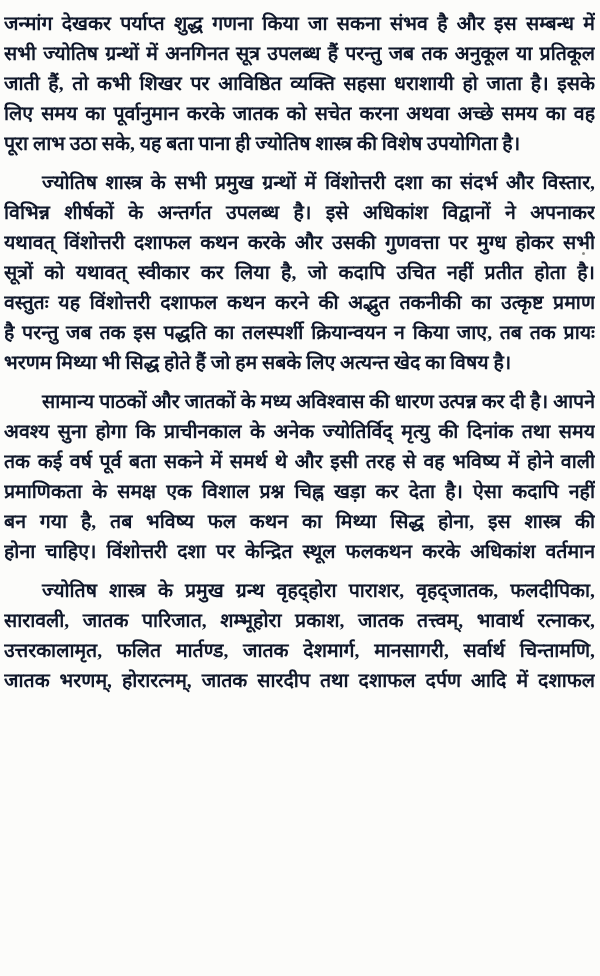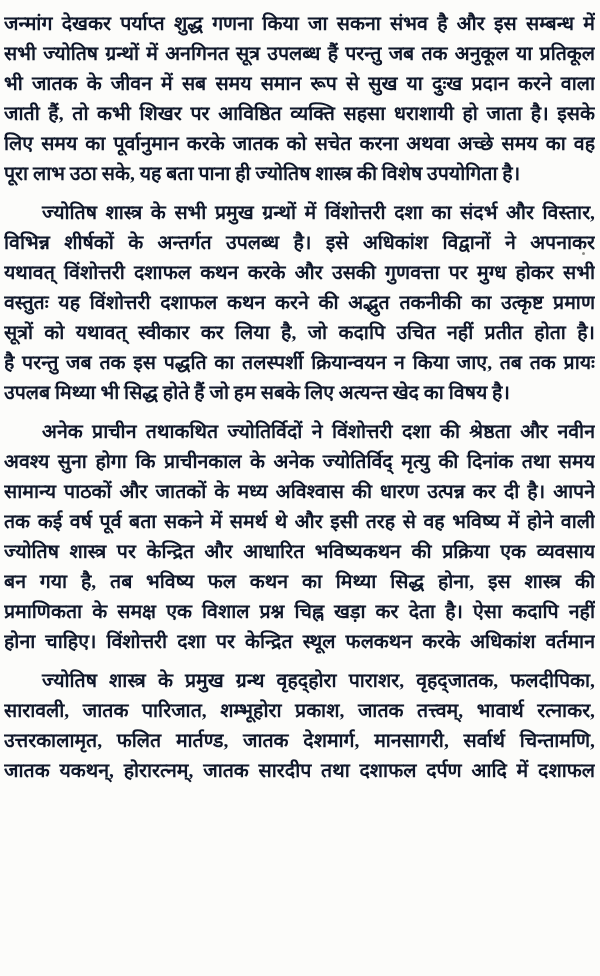--- a/index.html
+++ b/index.html
@@ -57,49 +57,46 @@
   }
 </style>
 </head>
 <body>
 
 <div class="page">
 
   <div class="para">
     <div class="line just">जन्मांग देखकर पर्याप्त शुद्ध गणना किया जा सकना संभव है और इस सम्बन्ध में</div>
     <div class="line just">सभी ज्योतिष ग्रन्थों में अनगिनत सूत्र उपलब्ध हैं परन्तु जब तक अनुकूल या प्रतिकूल</div>
-    <div class="line just">भी जातक के जीवन में सब समय समान रूप से सुख या दुःख प्रदान करने वाला</div>
     <div class="line just">जाती हैं, तो कभी शिखर पर आविष्ठित व्यक्ति सहसा धराशायी हो जाता है। इसके</div>
     <div class="line just">लिए समय का पूर्वानुमान करके जातक को सचेत करना अथवा अच्छे समय का वह</div>
     <div class="line endline">पूरा लाभ उठा सके, यह बता पाना ही ज्योतिष शास्त्र की विशेष उपयोगिता है।</div>
   </div>
 
   <div class="para indent">
     <div class="line just">ज्योतिष शास्त्र के सभी प्रमुख ग्रन्थों में विंशोत्तरी दशा का संदर्भ और विस्तार,</div>
     <div class="line just">विभिन्न शीर्षकों के अन्तर्गत उपलब्ध है। इसे अधिकांश विद्वानों ने अपनाकर</div>
     <div class="line just">यथावत् विंशोत्तरी दशाफल कथन करके और उसकी गुणवत्ता पर मुग्ध होकर सभी</div>
+    <div class="line just">सूत्रों को यथावत् स्वीकार कर लिया है, जो कदापि उचित नहीं प्रतीत होता है।</div>
     <div class="line just">वस्तुतः यह विंशोत्तरी दशाफल कथन करने की अद्भुत तकनीकी का उत्कृष्ट प्रमाण</div>
-    <div class="line just">सूत्रों को यथावत् स्वीकार कर लिया है, जो कदापि उचित नहीं प्रतीत होता है।</div>
     <div class="line just">है परन्तु जब तक इस पद्धति का तलस्पर्शी क्रियान्वयन न किया जाए, तब तक प्रायः</div>
-    <div class="line endline">उपलब मिथ्या भी सिद्ध होते हैं जो हम सबके लिए अत्यन्त खेद का विषय है।</div>
+    <div class="line endline">भरणम मिथ्या भी सिद्ध होते हैं जो हम सबके लिए अत्यन्त खेद का विषय है।</div>
   </div>
 
   <div class="para indent">
-    <div class="line just">अनेक प्राचीन तथाकथित ज्योतिर्विदों ने विंशोत्तरी दशा की श्रेष्ठता और नवीन</div>
+    <div class="line just">सामान्य पाठकों और जातकों के मध्य अविश्वास की धारण उत्पन्न कर दी है। आपने</div>
     <div class="line just">अवश्य सुना होगा कि प्राचीनकाल के अनेक ज्योतिर्विद् मृत्यु की दिनांक तथा समय</div>
-    <div class="line just">सामान्य पाठकों और जातकों के मध्य अविश्वास की धारण उत्पन्न कर दी है। आपने</div>
     <div class="line just">तक कई वर्ष पूर्व बता सकने में समर्थ थे और इसी तरह से वह भविष्य में होने वाली</div>
-    <div class="line just">ज्योतिष शास्त्र पर केन्द्रित और आधारित भविष्यकथन की प्रक्रिया एक व्यवसाय</div>
+    <div class="line just">प्रमाणिकता के समक्ष एक विशाल प्रश्न चिह्न खड़ा कर देता है। ऐसा कदापि नहीं</div>
     <div class="line just">बन गया है, तब भविष्य फल कथन का मिथ्या सिद्ध होना, इस शास्त्र की</div>
-    <div class="line just">प्रमाणिकता के समक्ष एक विशाल प्रश्न चिह्न खड़ा कर देता है। ऐसा कदापि नहीं</div>
     <div class="line just">होना चाहिए। विंशोत्तरी दशा पर केन्द्रित स्थूल फलकथन करके अधिकांश वर्तमान</div>
   </div>
 
   <div class="para indent">
     <div class="line just">ज्योतिष शास्त्र के प्रमुख ग्रन्थ वृहद्होरा पाराशर, वृहद्जातक, फलदीपिका,</div>
     <div class="line just">सारावली, जातक पारिजात, शम्भूहोरा प्रकाश, जातक तत्त्वम्, भावार्थ रत्नाकर,</div>
     <div class="line just">उत्तरकालामृत, फलित मार्तण्ड, जातक देशमार्ग, मानसागरी, सर्वार्थ चिन्तामणि,</div>
-    <div class="line just">जातक यकथन्, होरारत्नम्, जातक सारदीप तथा दशाफल दर्पण आदि में दशाफल</div>
+    <div class="line just">जातक भरणम्, होरारत्नम्, जातक सारदीप तथा दशाफल दर्पण आदि में दशाफल</div>
   </div>
 
   <div class="speck" style="left:582px; top:252px;"></div>
 
 </div>
 
 </body></html>

